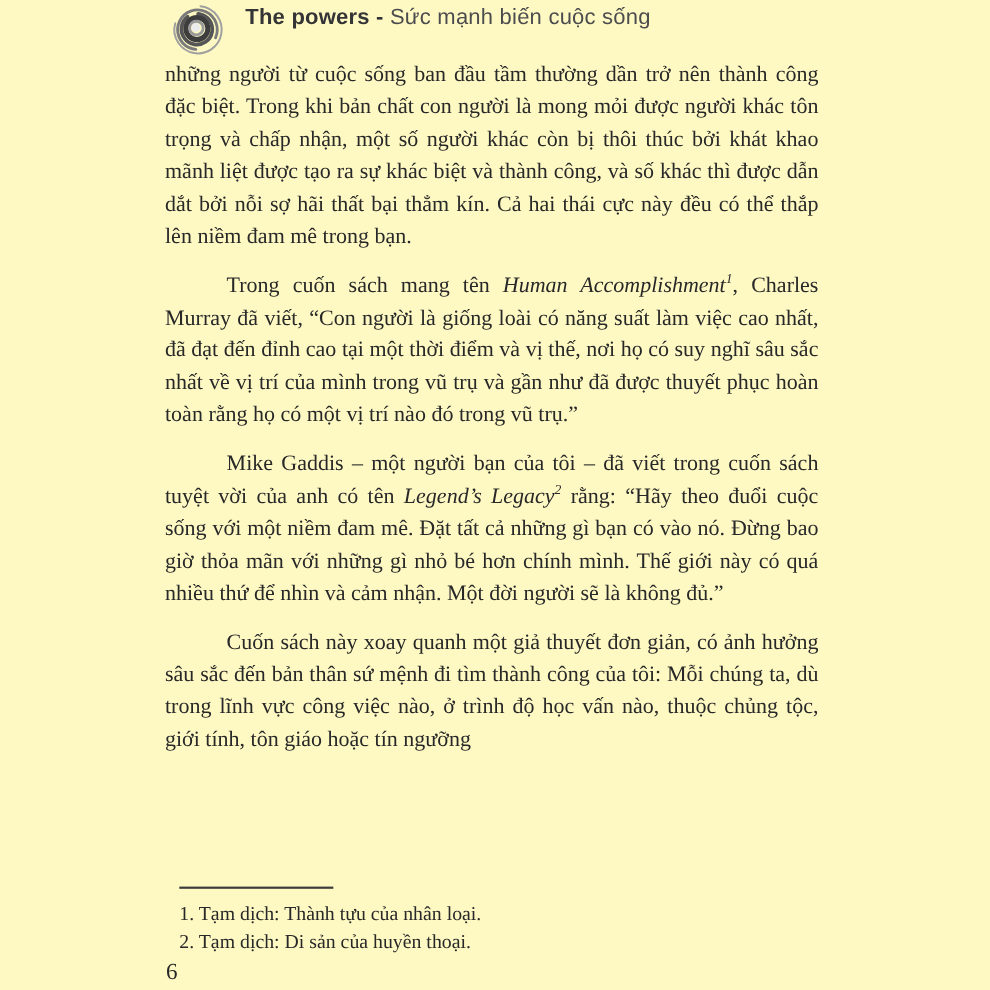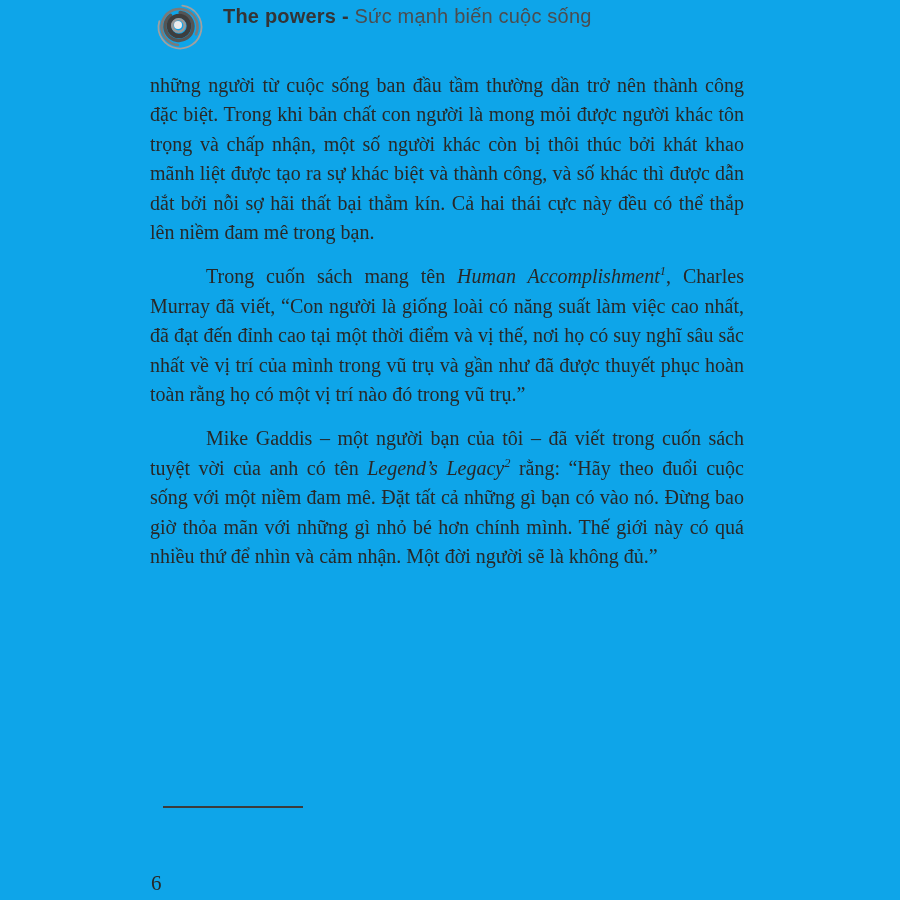--- a/index.html
+++ b/index.html
@@ -1,20 +1,20 @@
 <!DOCTYPE html>
 <html><head>
 <meta charset="utf-8">
 <style>
   html, body { margin: 0; padding: 0; background: #ffffff; }
   .page {
     position: relative;
     width: 900px;
     height: 900px;
-    background: #0ea5e9;
+    background: #fef9c3;
     font-family: "Liberation Serif", serif;
     overflow: hidden;
     color: #262626;
   }
   
   .header {
     position: absolute;
     top: 2px;
     left: 150px;
     display: flex;
@@ -29,21 +29,21 @@
     line-height: 23.5px;
     color: #4c4c4e;
     padding-top: 3px;
     letter-spacing: 0.2px;
     white-space: nowrap;
   }
   .ht-bold { font-weight: bold; color: #343436; }
   
   .body-text {
     position: absolute;
-    top: 71px;
+    top: 54px;
     left: 150px;
     width: 594px;
     font-size: 20px;
     line-height: 29.4px;
     text-align: justify;
     color: #282828;
   }
   .para { margin: 0 0 15px 0; }
   .para.indent { text-indent: 56px; }
   .para em { }
@@ -96,21 +96,26 @@
     </div>
     <div class="header-text">
       <div><span class="ht-bold">The powers - </span><span>Sức mạnh biến cuộc sống</span></div>
     </div>
   </div>
 
   <div class="body-text" id="paragraphs">
       <p class="para">những người từ cuộc sống ban đầu tầm thường dần trở nên thành công đặc biệt. Trong khi bản chất con người là mong mỏi được người khác tôn trọng và chấp nhận, một số người khác còn bị thôi thúc bởi khát khao mãnh liệt được tạo ra sự khác biệt và thành công, và số khác thì được dẫn dắt bởi nỗi sợ hãi thất bại thẳm kín. Cả hai thái cực này đều có thể thắp lên niềm đam mê trong bạn.</p>
       <p class="para indent">Trong cuốn sách mang tên <em>Human Accomplishment</em><sup><em>1</em></sup>, Charles Murray đã viết, “Con người là giống loài có năng suất làm việc cao nhất, đã đạt đến đỉnh cao tại một thời điểm và vị thế, nơi họ có suy nghĩ sâu sắc nhất về vị trí của mình trong vũ trụ và gần như đã được thuyết phục hoàn toàn rằng họ có một vị trí nào đó trong vũ trụ.”</p>
       <p class="para indent">Mike Gaddis – một người bạn của tôi – đã viết trong cuốn sách tuyệt vời của anh có tên <em>Legend’s Legacy</em><sup><em>2</em></sup> rằng: “Hãy theo đuổi cuộc sống với một niềm đam mê. Đặt tất cả những gì bạn có vào nó. Đừng bao giờ thỏa mãn với những gì nhỏ bé hơn chính mình. Thế giới này có quá nhiều thứ để nhìn và cảm nhận. Một đời người sẽ là không đủ.”</p>
+      <p class="para indent">Cuốn sách này xoay quanh một giả thuyết đơn giản, có ảnh hưởng sâu sắc đến bản thân sứ mệnh đi tìm thành công của tôi: Mỗi chúng ta, dù trong lĩnh vực công việc nào, ở trình độ học vấn nào, thuộc chủng tộc, giới tính, tôn giáo hoặc tín ngưỡng</p>
     </div>
 
   <div class="footnotes">
     <div class="fn-rule"></div>
+    <div id="fn-list">
+        <div>1. Tạm dịch: Thành tựu của nhân loại.</div>
+        <div>2. Tạm dịch: Di sản của huyền thoại.</div>
+      </div>
   </div>
 
   <div class="page-number">6</div>
 
 </div>
 
 </body></html>

